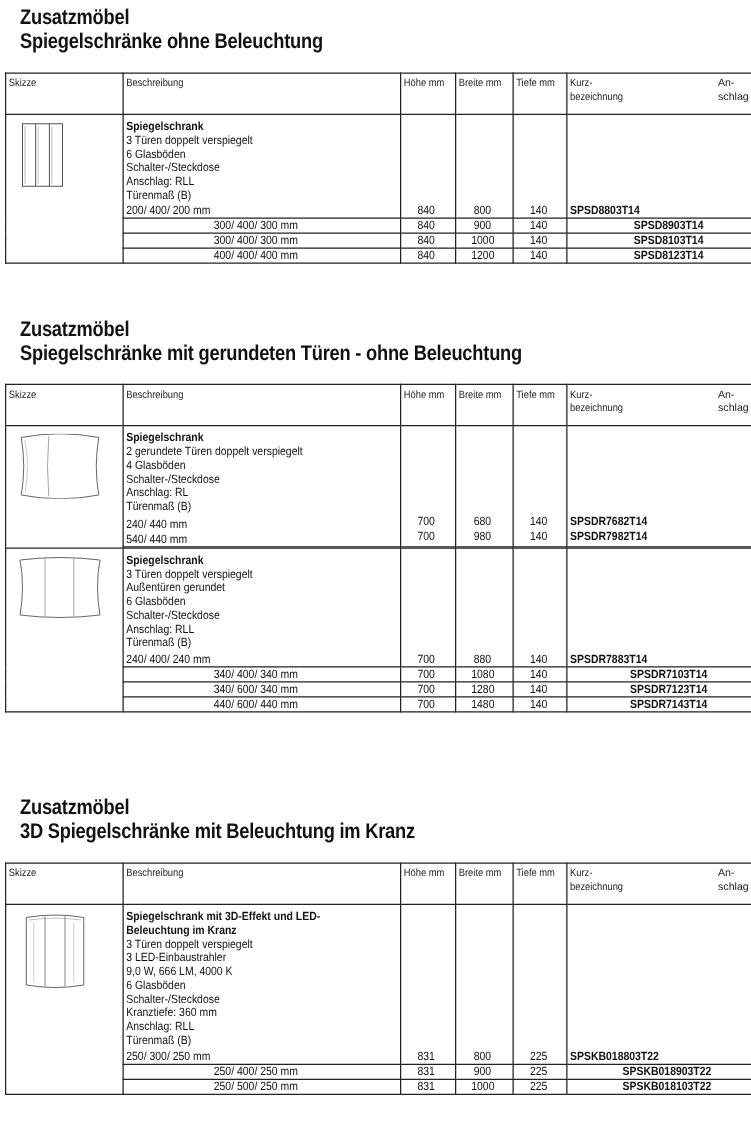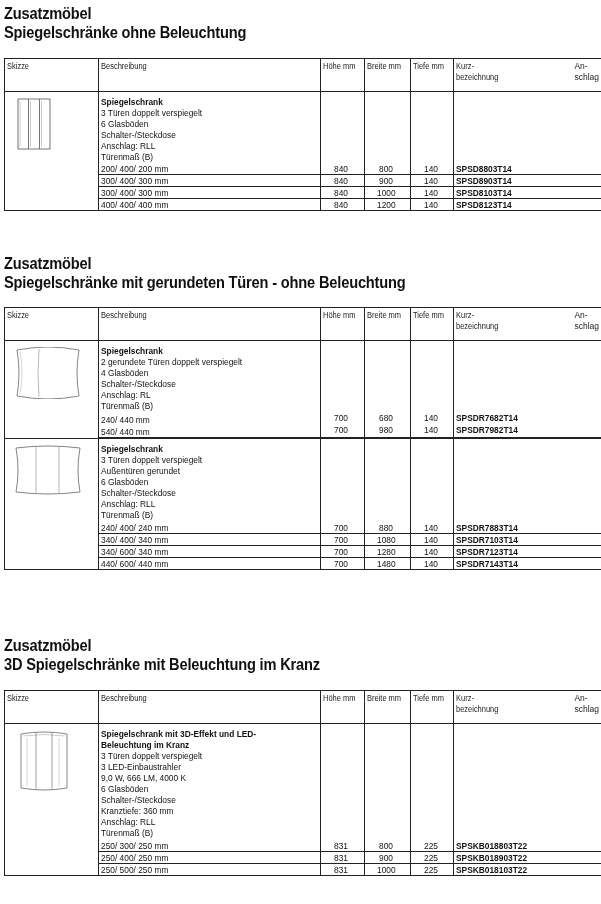--- a/index.html
+++ b/index.html
@@ -1,35 +1,35 @@
 <!DOCTYPE html>
 <html><head>
 <meta charset="utf-8">
 <style>
   html, body { margin: 0; padding: 0; background: #ffffff; }
   body { width: 601px; height: 904px; overflow: hidden; position: relative; font-family: "Liberation Sans", sans-serif; color: #111; }
-  .section { position: absolute; left: 4px; }
+  .section { position: absolute; left: 16px; }
   .sec-title { font-family: "Liberation Sans", sans-serif; font-weight: bold; font-size: 17px; line-height: 19px; letter-spacing: -0.2px; transform: scaleX(0.86); transform-origin: left top; white-space: nowrap; color: #111; }
   table.prod { position: absolute; left: 4px; border-collapse: collapse; table-layout: fixed; width: 620px; font-size: 9.5px; }
   table.prod td, table.prod th { border: 1px solid #222; padding: 0 2px; vertical-align: top; overflow: hidden; }
   table.prod th { font-weight: normal; text-align: left; height: 30px; padding-top: 2px; font-size: 8.5px; color: #222; }
   .c-skizze { width: 88px; }
   .c-desc { width: 208px; }
   .c-h { width: 41px; }
   .c-b { width: 43px; }
   .c-t { width: 41px; }
   .c-k { width: 159px; }
   th.num { text-align: center; }
   .kurz-hdr { position: relative; }
   .kurz-hdr .ansch { position: absolute; right: 24px; top: 2px; text-align: left; }
   td.num { text-align: center; }
   .narrow { display: inline-block; transform: scaleX(0.88); transform-origin: left center; white-space: nowrap; }
   .desc-title { font-weight: bold; }
   .line { height: 11px; line-height: 11px; white-space: nowrap; }
-  .vrow td { height: 11px; line-height: 11px; padding-top: 1px; padding-bottom: 1px; }
+  .vrow td { height: 11px; line-height: 11px; padding-top: 1px; padding-bottom: 1px; text-align: center; }
   .code { font-weight: bold; }
   .desc-cell { padding-top: 4px !important; margin-left: 29px; }
   .sketch { margin: 6px 0 0 10px; }
   .nob-bottom td { border-bottom: none; }
 </style>
 </head>
 <body>
 
 <div class="section" style="top:4px;">
   <div class="sec-title">Zusatzmöbel</div>

